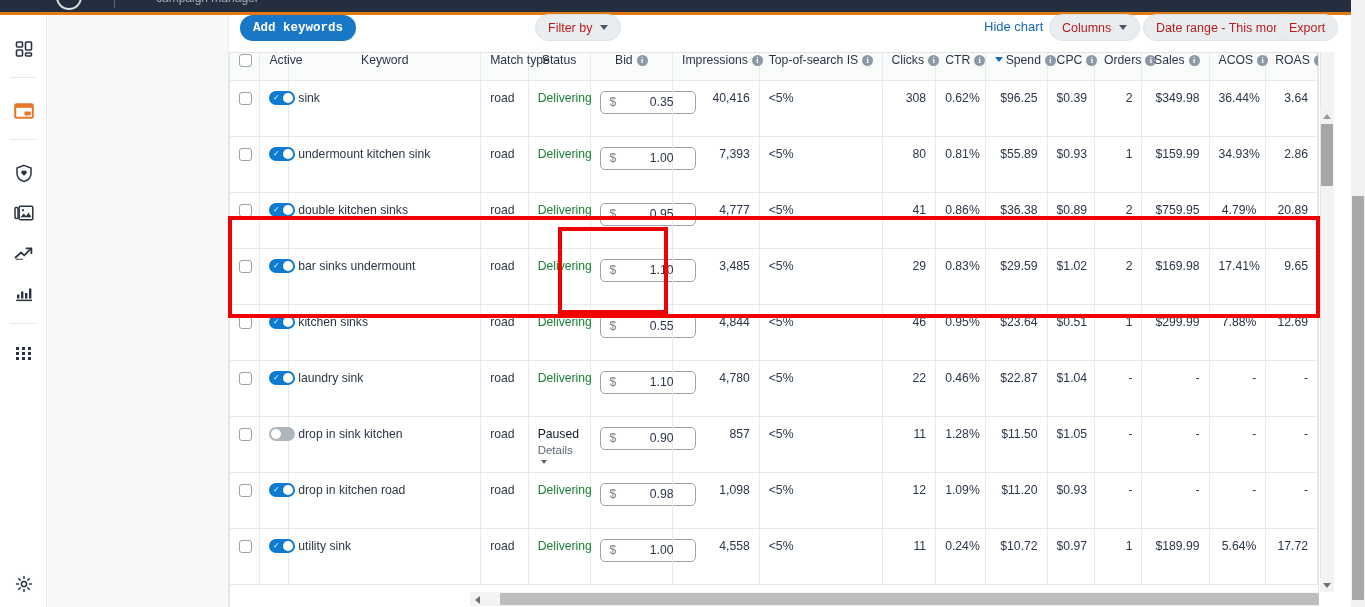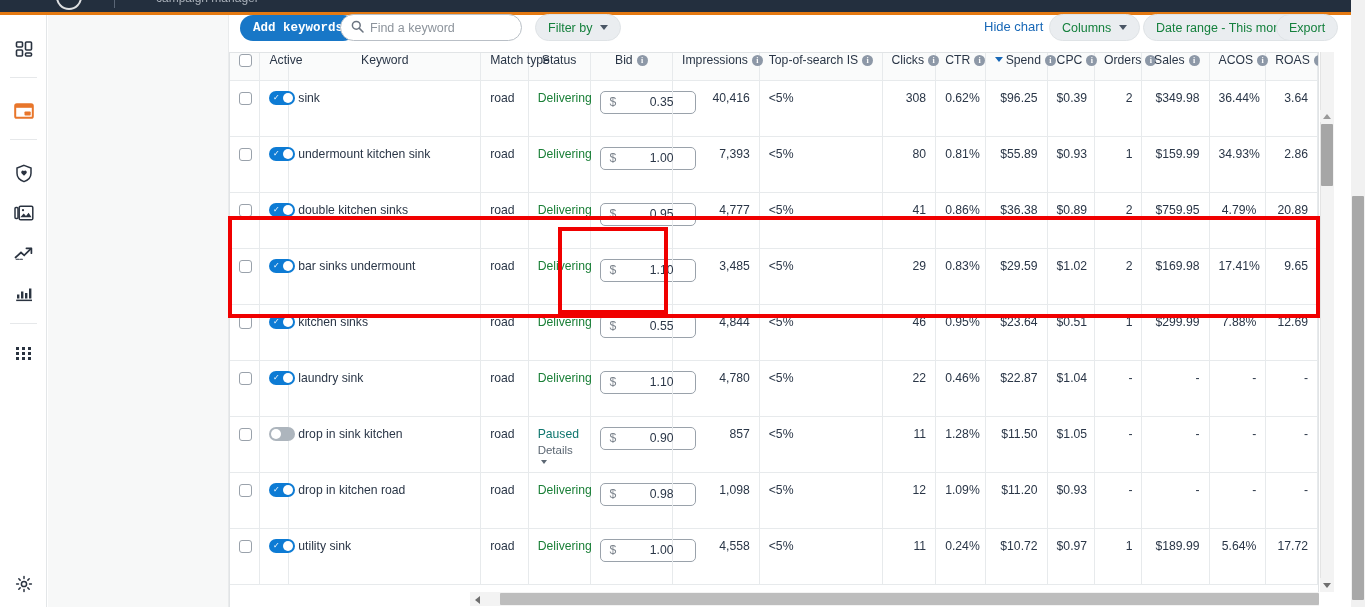--- a/index.html
+++ b/index.html
@@ -85,21 +85,21 @@
   .search-input {
     border: none; outline: none; flex: 1 1 auto;
     font-family: "Liberation Sans", sans-serif; font-size: 12.5px;
     color: #232f3e; background: transparent;
   }
   .search-input::placeholder { color: #8d949c; }
   .btn-grey {
     position: absolute; top: -1px; height: 27px;
     padding: 0 12px; border-radius: 14px;
     background: #eaedf0; border: 1px solid #dfe3e6;
-    color: #15803d; font-family: "Liberation Sans", sans-serif;
+    color: #b91c1c; font-family: "Liberation Sans", sans-serif;
     font-size: 12.5px; cursor: pointer;
     display: flex; align-items: center; gap: 8px;
   }
   .chev { width: 0; height: 0; border-left: 4.5px solid transparent;
           border-right: 4.5px solid transparent; border-top: 5px solid #4a5665; }
   .link-blue {
     position: absolute; top: 4px; left: 755px;
     color: #1868b7; font-size: 13px; cursor: pointer;
   }
 
@@ -157,21 +157,21 @@
     border-radius: 50%; background: #fff;
   }
   .toggle.on  .knob { right: 2px; }
   .toggle.off .knob { left: 2px; }
   .toggle.on::before {
     content: "\2713"; position: absolute; left: 3.5px; top: 0px;
     font-size: 8px; color: #fff; line-height: 14px;
   }
 
   .status-on  { color: #1a7f37; }
-  .status-off { color: #0f766e; }
+  .status-off { color: #0f172a; }
   .details {
     display: block; margin-top: 3px; color: #5c6773; font-size: 11.5px; cursor: pointer;
   }
   .details .dcar {
     display:inline-block; width:0; height:0; margin-left:3px;
     border-left: 3.5px solid transparent; border-right: 3.5px solid transparent;
     border-top: 4px solid #5c6773; vertical-align: 2px;
   }
 
   .bidbox {
@@ -355,29 +355,20 @@
         </svg>
       </span>
     </div>
   </div>
 
   <div class="main-gutter"></div>
 
   <div class="toolbar">
     <button class="btn-primary">Add keywords</button>
 
-    <div class="search-wrap">
-      <span>
-        <svg width="13" height="13" viewBox="0 0 13 13" fill="none" stroke="#6b7480" stroke-width="1.5">
-          <circle cx="5.3" cy="5.3" r="3.9"></circle>
-            <path d="M8.4 8.4 12 12" stroke-linecap="round"></path>
-        </svg>
-      </span>
-      <input class="search-input" type="text" placeholder="Find a keyword" style="">
-    </div>
 
     <button class="btn-grey" style="left:306px">
       <span>Filter by</span>
       <span class="chev"></span>
     </button>
 
     <span class="link-blue">Hide chart</span>
 
     <button class="btn-grey" style="left:820px">
       <span>Columns</span>

